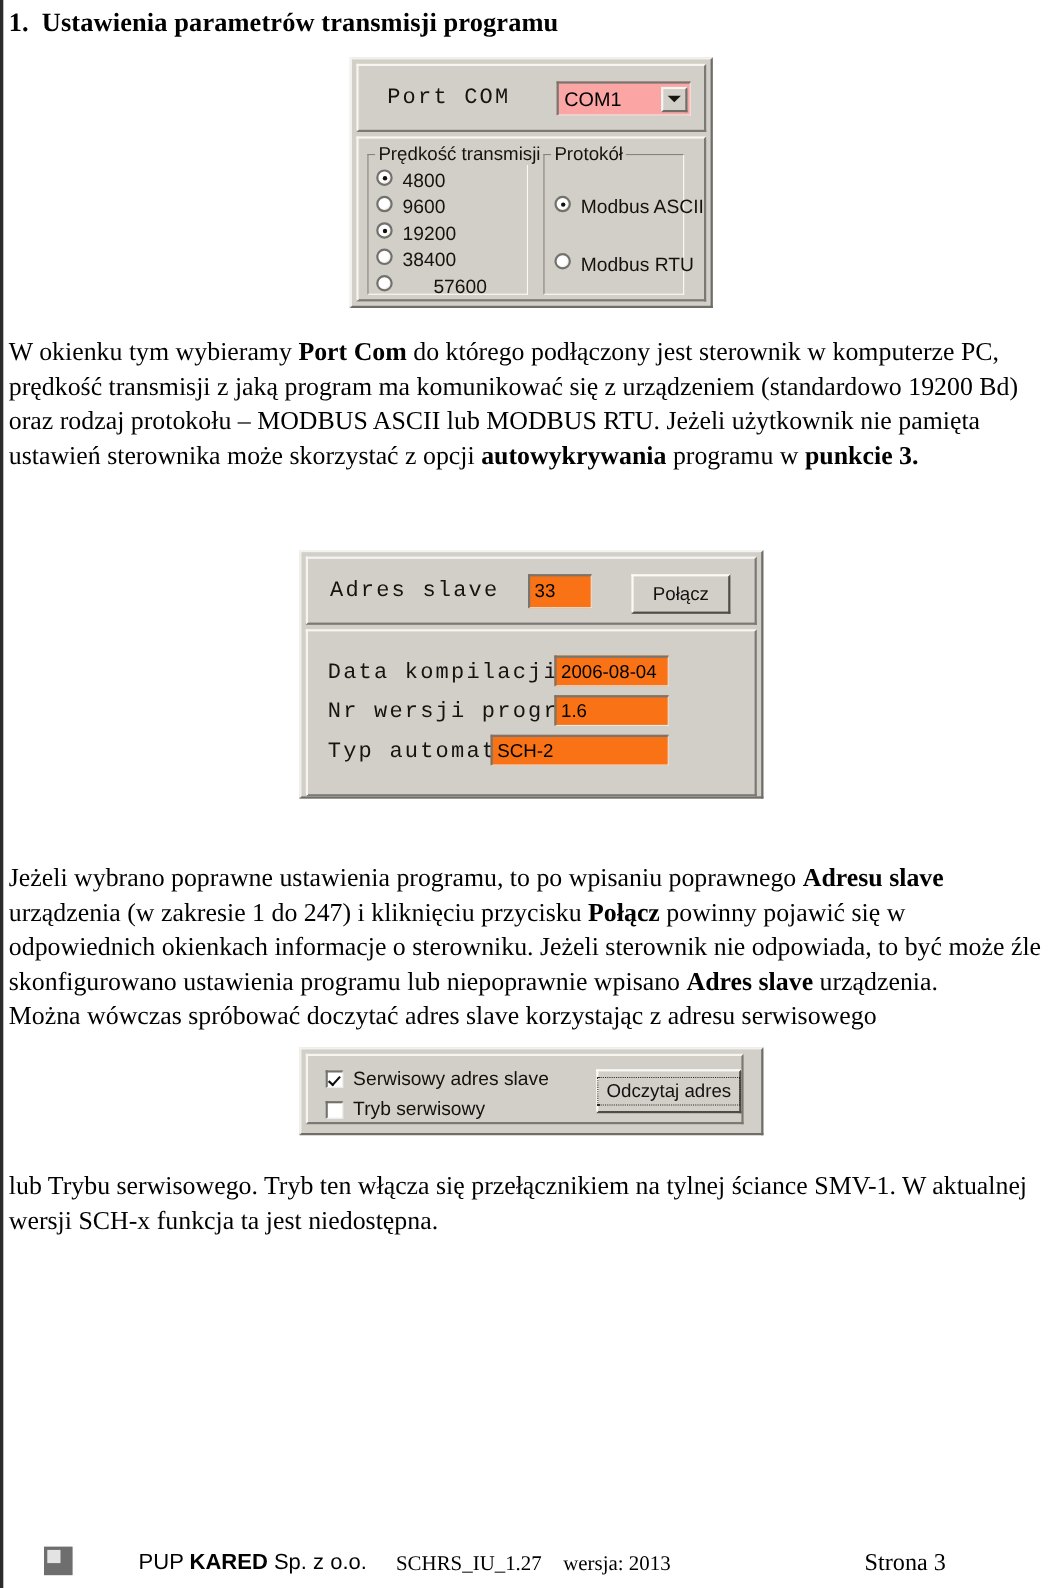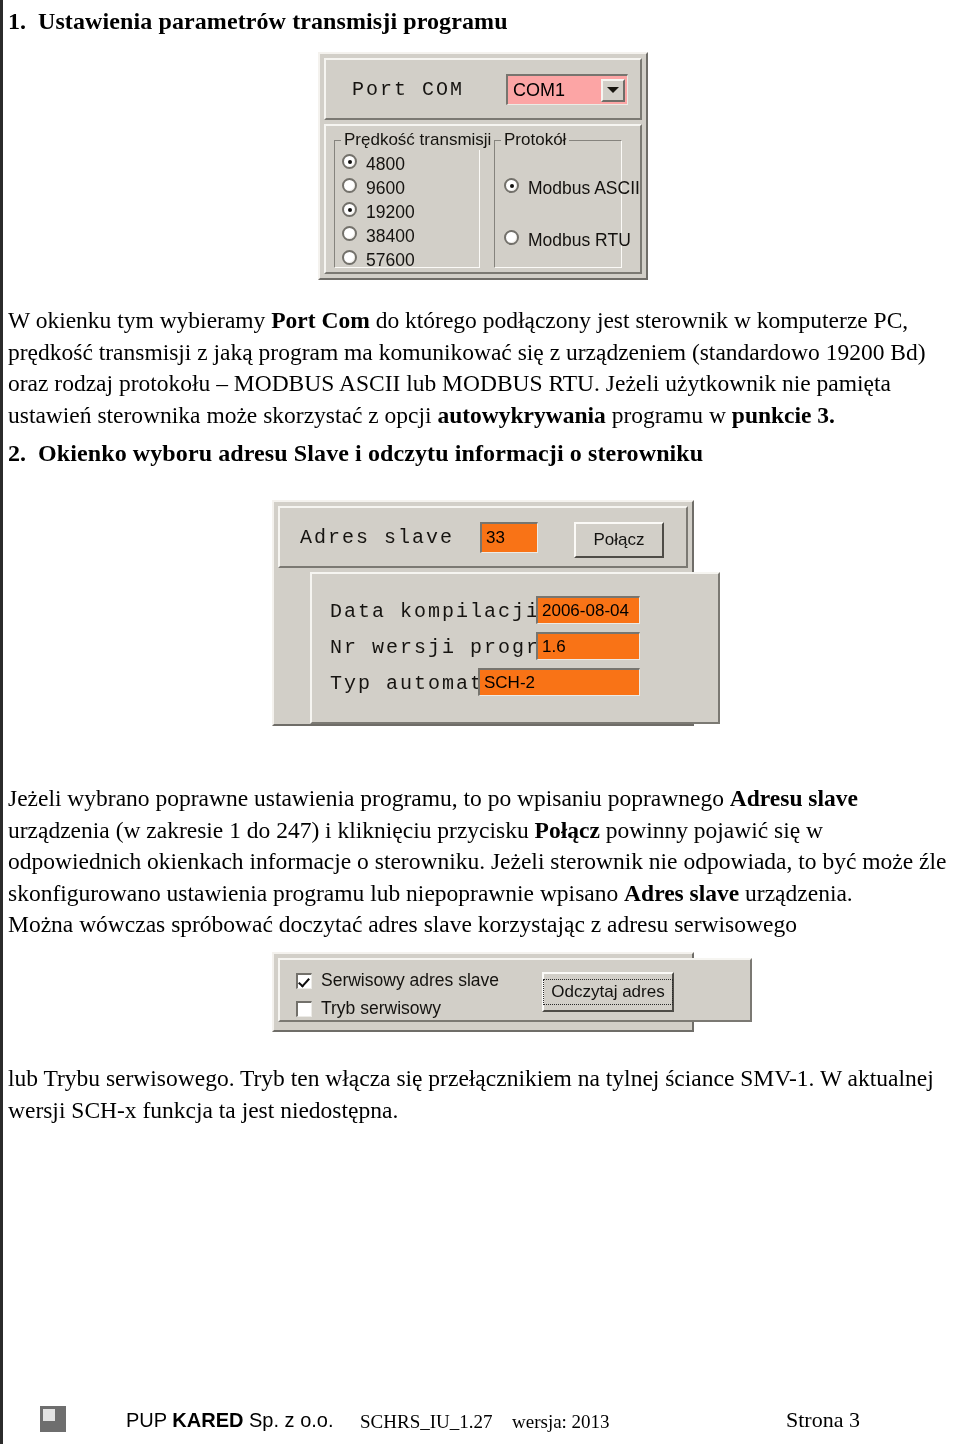--- a/index.html
+++ b/index.html
@@ -321,21 +321,21 @@
         <span class="rl">9600</span>
       </div>
       <div class="radio on" style="left:16px; top:76px;">
         <span class="dot"></span>
         <span class="rl">19200</span>
       </div>
       <div class="radio" style="left:16px; top:100px;">
         <span class="dot"></span>
         <span class="rl">38400</span>
       </div>
-      <div class="radio" style="left:16px; top:124px;">
+      <div class="radio" style="left:16px; top:124px;gap:28px;">
         <span class="dot"></span>
         <span class="rl">57600</span>
       </div>
 
       <div class="groupbox" style="left:168px; top:14px; width:128px; height:128px;">
         <span class="gb-title">Protokół</span>
       </div>
       <div class="radio on" style="left:178px; top:52px;">
         <span class="dot"></span>
         <span class="rl">Modbus ASCII</span>
@@ -347,37 +347,34 @@
     </div>
   </div>
 
   <div class="para" style="left:8px; top:305px; width:944px;">
     <span>W okienku tym wybieramy </span><b>Port Com</b><span> do którego podłączony jest sterownik w komputerze PC,</span><br>
     <span>prędkość transmisji z jaką program ma komunikować się z urządzeniem (standardowo 19200 Bd)</span><br>
     <span>oraz rodzaj protokołu – MODBUS ASCII lub MODBUS RTU. Jeżeli użytkownik nie pamięta</span><br>
     <span>ustawień sterownika może skorzystać z opcji </span><b>autowykrywania</b><span> programu w </span><b>punkcie  3.</b>
   </div>
 
-  <div class="section-heading" style="left:8px; top:440px;">
-    <span class="num">2.</span><span>Okienko wyboru adresu Slave i odczytu informacji o sterowniku</span>
-  </div>
 
   <div class="dlg" style="left:272px; top:500px; width:422px; height:226px;">
 
     <div class="panel" style="left:4px; top:4px; width:410px; height:62px;">
       <div class="mono-label" style="left:20px; top:18px;">Adres slave</div>
       <div class="field" style="left:200px; top:14px; width:58px; height:31px;">
         <span>33</span>
       </div>
       <div class="btn" style="left:294px; top:14px; width:90px; height:36px;">
         <span class="btn-inner">Połącz</span>
       </div>
     </div>
 
-    <div class="panel" style="left:4px; top:70px; width:410px; height:152px;margin-left:32px;">
+    <div class="panel" style="left:4px; top:70px; width:410px; height:152px;">
 
       <div class="mono-label" style="left:18px; top:26px;">Data kompilacji</div>
       <div class="field" style="left:224px; top:22px; width:104px; height:28px;">
         <span>2006-08-04</span>
       </div>
 
       <div class="mono-label" style="left:18px; top:62px;">Nr wersji programu</div>
       <div class="field" style="left:224px; top:58px; width:104px; height:28px;">
         <span>1.6</span>
       </div>
@@ -391,21 +388,21 @@
 
   <div class="para" style="left:8px; top:783px; width:944px;">
     <span>Jeżeli wybrano poprawne ustawienia programu, to po wpisaniu poprawnego </span><b>Adresu slave</b><br>
     <span>urządzenia (w zakresie 1 do 247) i kliknięciu przycisku </span><b>Połącz</b><span> powinny pojawić się w</span><br>
     <span>odpowiednich okienkach informacje o sterowniku. Jeżeli sterownik nie odpowiada, to być może źle</span><br>
     <span>skonfigurowano ustawienia programu lub niepoprawnie wpisano </span><b>Adres slave</b><span> urządzenia.</span><br>
     <span>Można wówczas spróbować doczytać adres slave korzystając z adresu serwisowego</span>
   </div>
 
   <div class="dlg" style="left:272px; top:952px; width:422px; height:80px;">
-    <div class="panel" style="left:4px; top:4px; width:474px; height:64px;padding-left:32px;">
+    <div class="panel" style="left:4px; top:4px; width:398px; height:64px;padding-left:32px;">
 
       <div class="check on" style="left:16px; top:10px;">
         <span class="box"></span>
         <span class="cl">Serwisowy adres slave</span>
       </div>
 
       <div class="check" style="left:16px; top:38px;">
         <span class="box"></span>
         <span class="cl">Tryb serwisowy</span>
       </div>

